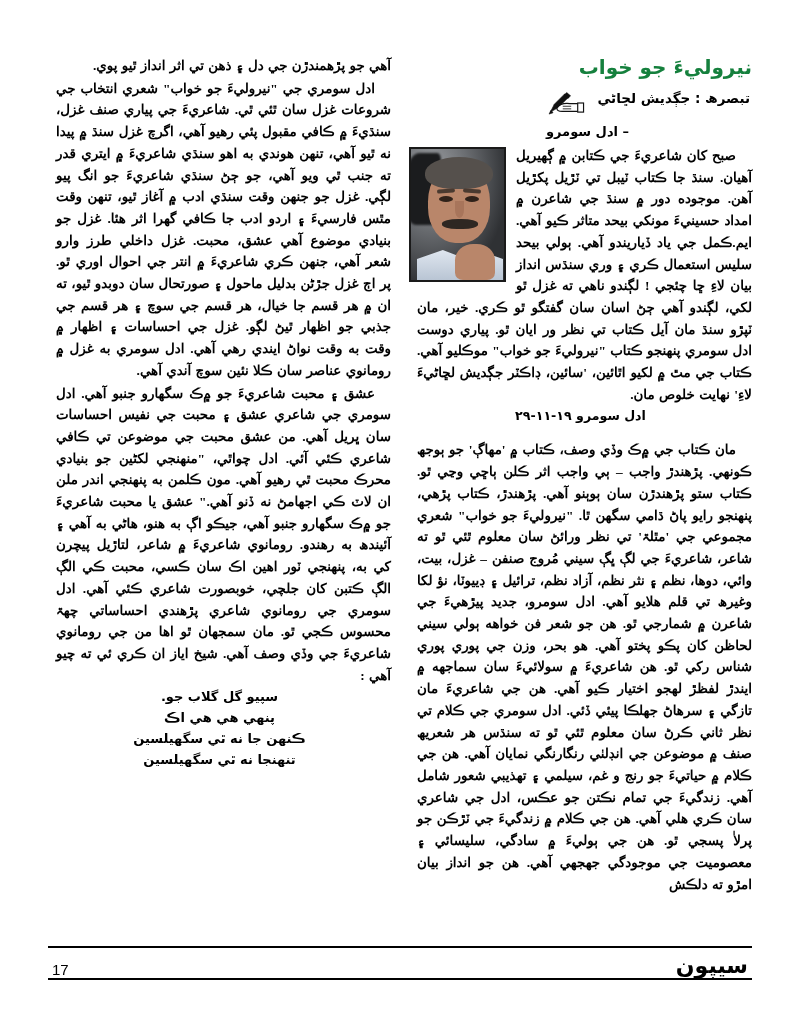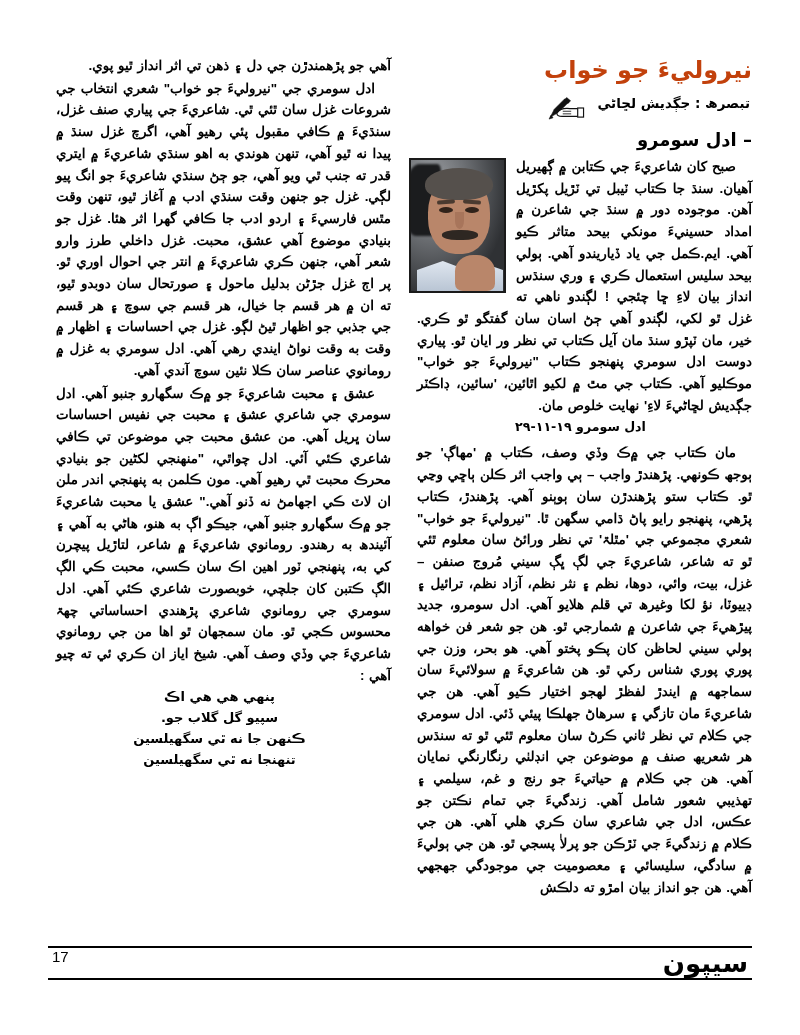--- a/index.html
+++ b/index.html
@@ -31,26 +31,26 @@
     box-sizing:border-box;
     position:relative;
   }
   .col-right{order:1;}
   .col-left{order:2;}
 
   
   .title{
     direction:rtl;
     text-align:right;
-    font-size:24px;
+    font-size:20px;
     font-weight:bold;
     line-height:1.25;
     letter-spacing:0.5px;
     margin:0 0 10px 0;
-    color:#c2410c;
+    color:#15803d;
     font-family:"DejaVu Sans","Liberation Sans",sans-serif;
   }
   .byline-row{
     direction:rtl;
     display:flex;
     align-items:flex-start;
     justify-content:flex-start;
     gap:10px;
     margin:0 0 8px 0;
     padding-right:2px;
@@ -63,22 +63,22 @@
   }
   .pen-icon{
     width:42px;height:26px;
     flex:0 0 auto;
     display:block;
   }
 
   
   .author-tag{
     direction:rtl;
-    text-align:right;
-    font-size:18px;
+    text-align:center;
+    font-size:13px;
     font-weight:bold;
     margin:4px 0 6px 0;
     padding-left:14px;
   }
 
   
   .photo{
     float:left;
     width:97px;height:135px;
     margin:2px 10px 4px 0;
@@ -130,38 +130,38 @@
   p.para{
     direction:rtl;
     text-align:justify;
     text-align-last:right;
     font-size:13.4px;
     line-height:1.62;
     font-weight:bold;
     margin:0 0 1px 8px;
     text-indent:16px;
     word-spacing:1px;
-    font-family:Liberation Sans, sans-serif;
+    font-family:Liberation Serif, serif;
   }
   p.para.noindent{text-indent:0;}
   p.verse{
     direction:rtl;
     text-align:center;
     font-size:13px;
     font-weight:bold;
     line-height:1.6;
     margin:0;
     text-indent:0;
   }
   p.signature{
     direction:rtl;
     text-align:center;
     font-size:12.6px;
     font-weight:bold;
-    margin:3px 0 8px 0;
+    margin:3px 0 16px 0;
     text-indent:0;
   }
 
   
   .footer{
     position:absolute;
     left:48px;right:48px;
     bottom:55px;
     height:34px;
   }
@@ -169,33 +169,33 @@
     border-top:2px solid #000;
     width:100%;
   }
   .rule-bottom{
     border-top:2.5px solid #000;
     width:100%;
   }
   .footer-inner{
     height:30px;
     display:flex;
-    align-items:flex-start;
+    align-items:flex-end;
     justify-content:space-between;
     padding:0 4px;
   }
   .page-num{
     font-size:15px;
     font-family:"Liberation Sans",sans-serif;
     font-weight:normal;
     color:#000;
   }
   .masthead-foot{
     direction:rtl;
-    font-size:26px;
+    font-size:22px;
     font-weight:bold;
     letter-spacing:0.5px;
     color:#000;
   }
 </style>
 </head>
 <body>
 
 <div class="page">
 
@@ -243,22 +243,22 @@
 
       <p class="para">صبح کان شاعريءَ جي ڪتابن ۾ ڳهيريل آهيان. سنڌ جا ڪتاب ٽيبل تي ٽڙيل پکڙيل آهن. موجوده دور ۾ سنڌ جي شاعرن ۾ امداد حسينيءَ مونکي بيحد متاثر ڪيو آهي. ايم.ڪمل جي ياد ڏياريندو آهي. ٻولي بيحد سليس استعمال ڪري ۽ وري سنڌس انداز بيان لاءِ ڇا چئجي ! لڳندو ناهي ته غزل ٿو لکي، لڳندو آهي ڄڻ اسان سان گفتگو ٿو ڪري. خير، مان ٽپڙو سنڌ مان آيل ڪتاب تي نظر ور ايان ٿو. پياري دوست ادل سومري پنهنجو ڪتاب "نيروليءَ جو خواب" موڪليو آهي. ڪتاب جي مٿ ۾ لکيو اٿائين، 'سائين، ڊاڪٽر جڳديش لڇاڻيءَ لاءِ' نهايت خلوص مان.</p>
       <p class="signature">ادل سومرو ١٩-١١-٢٩</p>
       <p class="para">مان ڪتاب جي ۾ڪ وڏي وصف، ڪتاب ۾ 'مھاڳ' جو ٻوجھ ڪونهي. پڙهندڙ واجب – ٻي واجب اثر ڪلن ٻاڇي وڃي ٿو. ڪتاب ستو پڙهندڙن سان ٻوٻنو آهي. پڙهندڙ، ڪتاب پڙهي، پنهنجو رايو پاڻ ڌامي سگهن ٿا. "نيروليءَ جو خواب" شعري مجموعي جي 'مٿلۃ' تي نظر ورائڻ سان معلوم ٿئي ٿو ته شاعر، شاعريءَ جي لڳ ڀڳ سيني مُروج صنفن – غزل، بيت، وائي، دوها، نظم ۽ نثر نظم، آزاد نظم، ترائيل ۽ ڊييوٽا، نؤ لکا وغيرھ تي قلم هلايو آهي. ادل سومرو، جديد پيڙهيءَ جي شاعرن ۾ شمارجي ٿو. هن جو شعر فن خواهه ٻولي سيني لحاظن کان پڪو پختو آهي. هو بحر، وزن جي پوري پوري شناس رکي ٿو. هن شاعريءَ ۾ سولائيءَ سان سماجهه ۾ ايندڙ لفظڙ لهجو اختيار ڪيو آهي. هن جي شاعريءَ مان تازگي ۽ سرهاڻ جهلڪا پيئي ڏئي. ادل سومري جي ڪلام تي نظر ثاني ڪرڻ سان معلوم ٿئي ٿو ته سنڌس هر شعريھ صنف ۾ موضوعن جي انڊلٺي رنگارنگي نمايان آهي. هن جي ڪلام ۾ حياتيءَ جو رنج و غم، سيلمي ۽ تهذيبي شعور شامل آهي. زندگيءَ جي تمام نڪتن جو عڪس، ادل جي شاعري سان ڪري هلي آهي. هن جي ڪلام ۾ زندگيءَ جي ٽڙڪن جو پرلاٰ پسجي ٿو. هن جي ٻوليءَ ۾ سادگي، سليسائي ۽ معصوميت جي موجودگي جهجهي آهي. هن جو انداز بيان امڙو ته دلڪش</p>
     </div>
 
     <div class="col col-left">
       <p class="para noindent">آهي جو پڙهمندڙن جي دل ۽ ذهن تي اثر انداز ٿيو پوي.</p>
       <p class="para">ادل سومري جي "نيروليءَ جو خواب" شعري انتخاب جي شروعات غزل سان ٿئي ٿي. شاعريءَ جي پياري صنف غزل، سنڌيءَ ۾ ڪافي مقبول پئي رهيو آهي، اگرچ غزل سنڌ ۾ پيدا نه ٿيو آهي، تنهن هوندي به اهو سنڌي شاعريءَ ۾ ايتري قدر ته جنب ٿي ويو آهي، جو ڄڻ سنڌي شاعريءَ جو انگ پيو لڳي. غزل جو جنهن وقت سنڌي ادب ۾ آغاز ٿيو، تنهن وقت مٿس فارسيءَ ۽ اردو ادب جا ڪافي گهرا اثر هئا. غزل جو بنيادي موضوع آهي عشق، محبت. غزل داخلي طرز وارو شعر آهي، جنهن ڪري شاعريءَ ۾ انتر جي احوال اوري ٿو. پر اڄ غزل جڙڻن بدليل ماحول ۽ صورتحال سان دوبدو ٿيو، ته ان ۾ هر قسم جا خيال، هر قسم جي سوچ ۽ هر قسم جي جذبي جو اظهار ٿيڻ لڳو. غزل جي احساسات ۽ اظهار ۾ وقت به وقت نواڻ ايندي رهي آهي. ادل سومري به غزل ۾ رومانوي عناصر سان ڪلا نئين سوچ آندي آهي.</p>
       <p class="para">عشق ۽ محبت شاعريءَ جو ۾ڪ سگهارو جنبو آهي. ادل سومري جي شاعري عشق ۽ محبت جي نفيس احساسات سان ڀريل آهي. من عشق محبت جي موضوعن تي ڪافي شاعري ڪئي آئي. ادل چواٿي، "منهنجي لکڻين جو بنيادي محرڪ محبت ٿي رهيو آهي. مون ڪلمن به پنهنجي اندر ملن ان لاٽ ڪي اجهامڻ نه ڏنو آهي." عشق يا محبت شاعريءَ جو ۾ڪ سگهارو جنبو آهي، جيڪو اڳ به هنو، هاڻي به آهي ۽ آئيندھ به رهندو. رومانوي شاعريءَ ۾ شاعر، لتاڙيل پيچرن کي به، پنهنجي ٽور اهين اڪ سان ڪسي، محبت ڪي الڳ الڳ ڪتبن کان جلچي، خوبصورت شاعري ڪئي آهي. ادل سومري جي رومانوي شاعري پڙهندي احساساتي چهۃ محسوس ڪجي ٿو. مان سمجهان ٿو اها من جي رومانوي شاعريءَ جي وڏي وصف آهي. شيخ اياز ان ڪري ئي ته چيو آهي :</p>
+      <p class="verse">سپيو گل گلاب جو.</p>
       <p class="verse">پنهي هي هي اڪ</p>
-      <p class="verse">سپيو گل گلاب جو.</p>
       <p class="verse">ڪنهن جا نه ٿي سگهيلسين</p>
       <p class="verse">تنهنجا نه ٿي سگهيلسين</p>
     </div>
 
   </div>
 
   <div class="footer">
     <div class="rule-top"></div>
     <div class="footer-inner">
       <span class="page-num">17</span>

